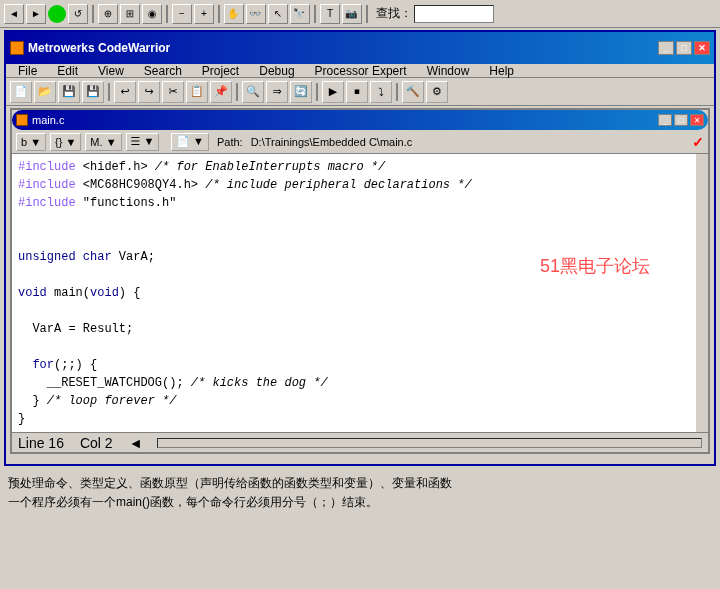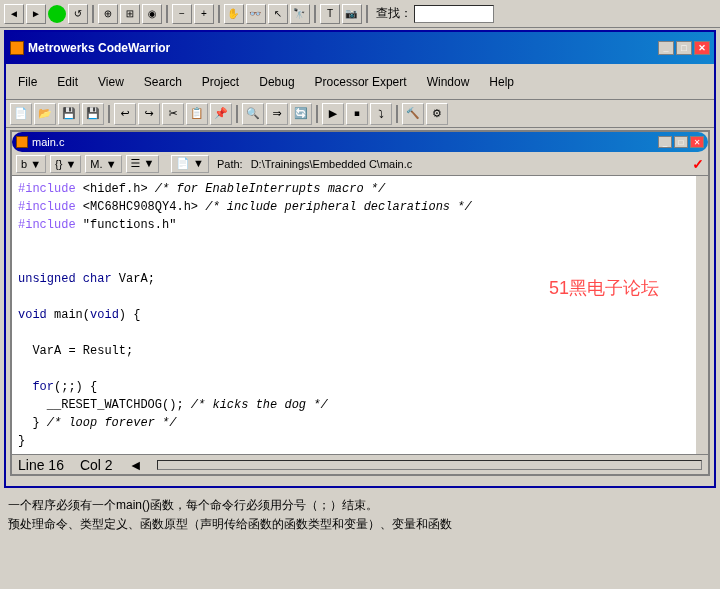--- a/index.html
+++ b/index.html
@@ -93,21 +93,21 @@
       display: flex;
       align-items: center;
       justify-content: center;
       cursor: pointer;
     }
     .win-btn.close { background: #ff4444; }
 
     
     .menu-bar {
       background: #d4d0c8;
-      height: 36px;
+      height: 14px;
       display: flex;
       align-items: center;
       padding: 0 4px;
       border-bottom: 1px solid #808080;
       gap: 4px;
     }
     .menu-item {
       padding: 2px 8px;
       font-size: 12px;
       cursor: pointer;
@@ -225,21 +225,21 @@
     }
     .code-line {
       line-height: 18px;
       white-space: pre;
     }
     .kw { color: #00008b; }
     .comment { color: #000000; font-style: italic; }
     .macro { color: #8b5cf6; }
     .watermark {
       position: absolute;
-      right: 37px;
+      right: 46px;
       top: 100px;
       color: #ff0000;
       font-size: 18px;
       font-family: Arial, sans-serif;
       opacity: 0.7;
     }
 
     
     .status-bar {
       background: #d4d0c8;
@@ -391,15 +391,15 @@
       <span>Col 2</span>
       <div style="width:12px;">◄</div>
       <div class="scroll-area"></div>
     </div>
   </div>
 
   <div style="height:8px;background:#d4d0c8;"></div>
 </div>
 
 <div class="bottom-text">
+  <div>预处理命令、类型定义、函数原型（声明传给函数的函数类型和变量）、变量和函数</div>
   <div>一个程序必须有一个main()函数，每个命令行必须用分号（；）结束。</div>
-  <div>预处理命令、类型定义、函数原型（声明传给函数的函数类型和变量）、变量和函数</div>
 </div>
 
 </body></html>

